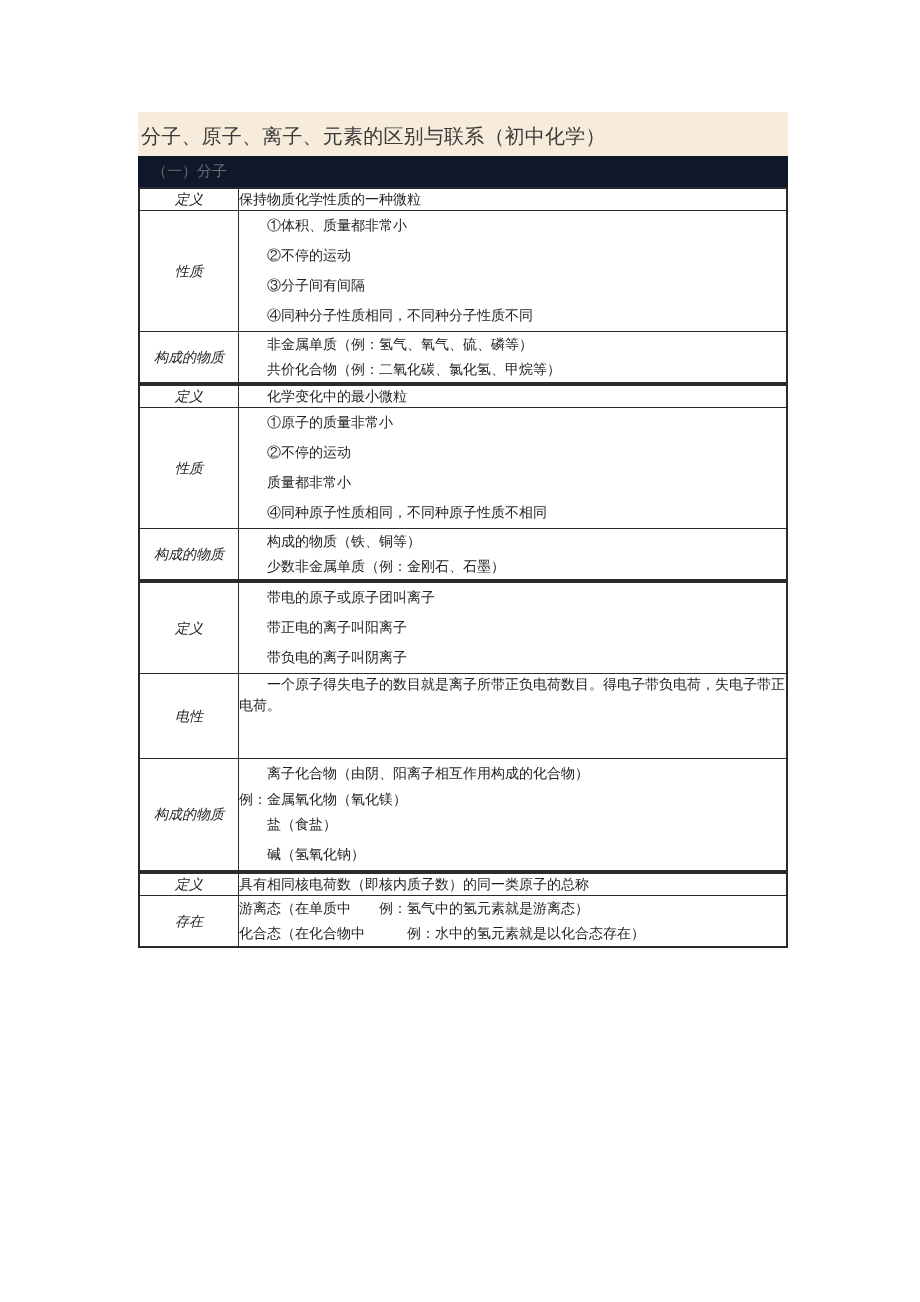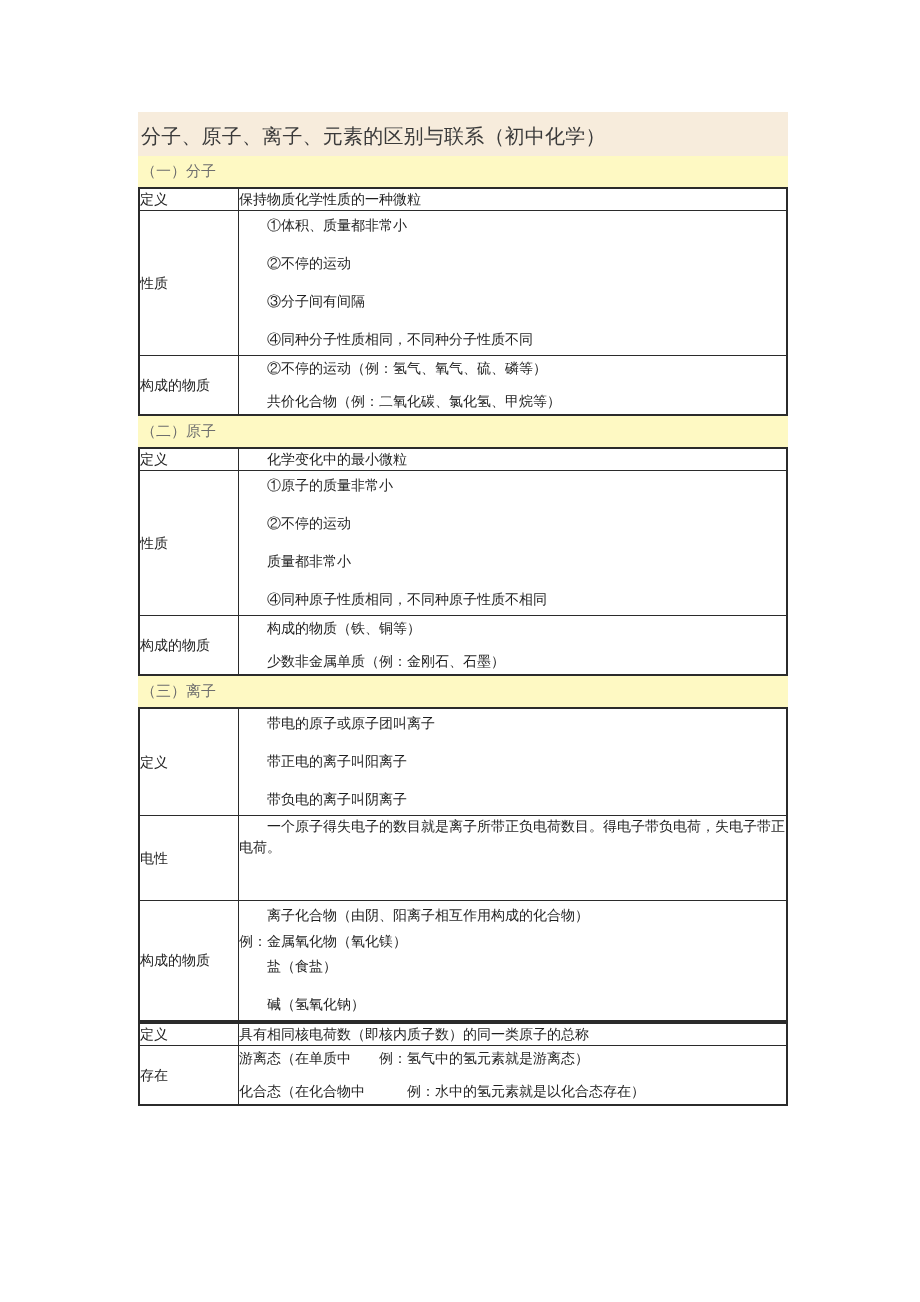--- a/index.html
+++ b/index.html
@@ -35,25 +35,25 @@
     font-size: 20px;
     line-height: 30px;
     color: #3a3a3a;
     letter-spacing: 0.2px;
     padding: 9px 4px 5px 3px;
     white-space: nowrap;
   }
 
   
   .section-head {
-    background: #fef9c3;
+    background: #0f172a;
     font-size: 15px;
     line-height: 28px;
     color: #6e6e6e;
-    padding: 1px 4px 2px 3px;
+    padding: 1px 4px 2px 14px;
     white-space: nowrap;
   }
 
   
   table.t {
     border-collapse: collapse;
     width: 650px;
     table-layout: fixed;
     margin: 0;
     border: 2px solid #2b2b2b;
@@ -61,31 +61,32 @@
   table.t td {
     border: 1px solid #2b2b2b;
     vertical-align: middle;
     font-size: 14px;
     line-height: 21px;
     color: #1f1f1f;
     padding: 0;
   }
   td.lab {
     width: 98px;
-    text-align: left;
+    text-align: center;
     padding: 4px 2px;
+    font-style: italic;
   }
   td.val {
     padding: 5px 8px 5px 8px;
   }
   .ln {
     display: block;
     white-space: nowrap;
   }
-  .ln + .ln { margin-top: 8px; }
+  .ln + .ln { margin-top: 0; }
 
   
   .ind1 { text-indent: 28px; }
   .ind0 { text-indent: 0; }
   .para {
     text-indent: 28px;
     white-space: normal;
     display: block;
   }
   .sp-tight .ln { line-height: 21px; }
@@ -134,28 +135,27 @@
         <td class="val sp-wide">
           <span class="ln ind1">①体积、质量都非常小</span>
           <span class="ln ind1">②不停的运动</span>
           <span class="ln ind1">③分子间有间隔</span>
           <span class="ln ind1">④同种分子性质相同，不同种分子性质不同</span>
         </td>
       </tr>
       <tr>
         <td class="lab">构成的物质</td>
         <td class="val sp-mid">
-          <span class="ln ind1">②不停的运动（例：氢气、氧气、硫、磷等）</span>
+          <span class="ln ind1">非金属单质（例：氢气、氧气、硫、磷等）</span>
           <span class="ln ind1">共价化合物（例：二氧化碳、氯化氢、甲烷等）</span>
         </td>
       </tr>
     </tbody>
       </table>
 
-    <div class="section-head">（二）原子</div>
     <table class="t">
       <tbody>
           <tr>
         <td class="lab">定义</td>
         <td class="val sp-tight">
           <span class="ln ind1">化学变化中的最小微粒</span>
         </td>
       </tr>
       <tr>
         <td class="lab">性质</td>
@@ -169,21 +169,20 @@
       <tr>
         <td class="lab">构成的物质</td>
         <td class="val sp-mid">
           <span class="ln ind1">构成的物质（铁、铜等）</span>
           <span class="ln ind1">少数非金属单质（例：金刚石、石墨）</span>
         </td>
       </tr>
     </tbody>
       </table>
 
-    <div class="section-head">（三）离子</div>
     <table class="t">
       <tbody>
           <tr>
         <td class="lab">定义</td>
         <td class="val sp-wide">
           <span class="ln ind1">带电的原子或原子团叫离子</span>
           <span class="ln ind1">带正电的离子叫阳离子</span>
           <span class="ln ind1">带负电的离子叫阴离子</span>
         </td>
       </tr>

